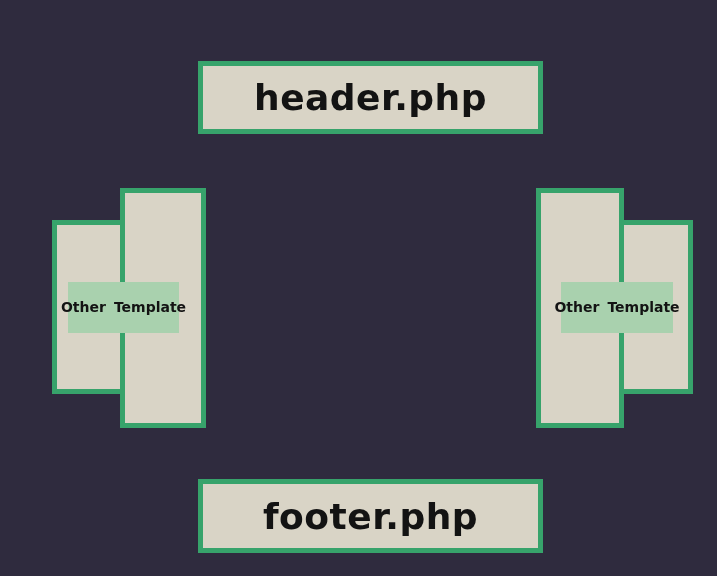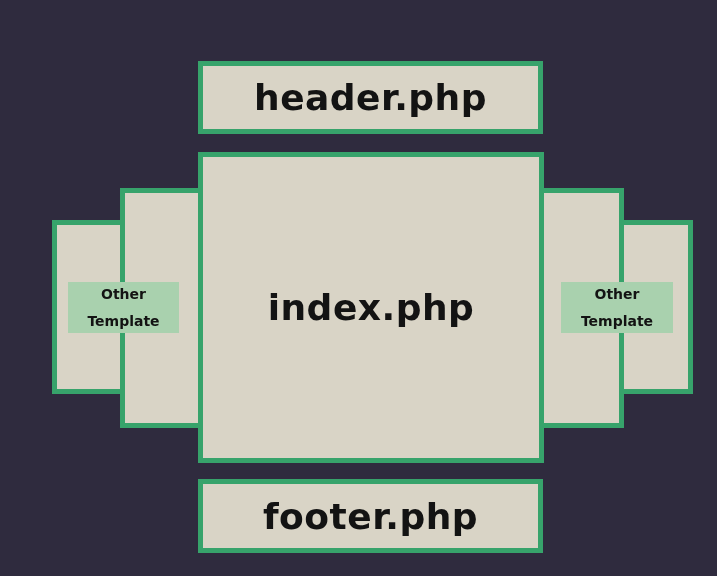--- a/index.html
+++ b/index.html
@@ -45,21 +45,20 @@
     color: var(--text);
     letter-spacing: 0.5px;
     white-space: nowrap;
   }
   
   .badge {
     position: absolute;
     background: var(--badge-fill);
     z-index: 4;
     display: flex;
-    flex-direction: column;
     align-items: center;
     justify-content: center;
     text-align: center;
     font-size: 14px;
     font-weight: 700;
     line-height: 1.32;
     color: var(--text);
   }
   .badge-left  { left: 52px;  top: 266px; width: 111px; height: 51px; }
   .badge-right { left: 545px; top: 266px; width: 112px; height: 51px; }
@@ -72,23 +71,20 @@
   <div class="panel outer-left"></div>
   <div class="panel outer-right"></div>
 
   <div class="panel tall-left"></div>
   <div class="panel tall-right"></div>
 
   <div class="panel main box-header">
     <span class="main-label">header.php</span>
   </div>
 
-  <div class="panel main box-index">
-    <span class="main-label">index.php</span>
-  </div>
 
   <div class="panel main box-footer">
     <span class="main-label">footer.php</span>
   </div>
 
   <div class="badge badge-left">
     <span>Other</span>
     <span>Template</span>
   </div>
 

